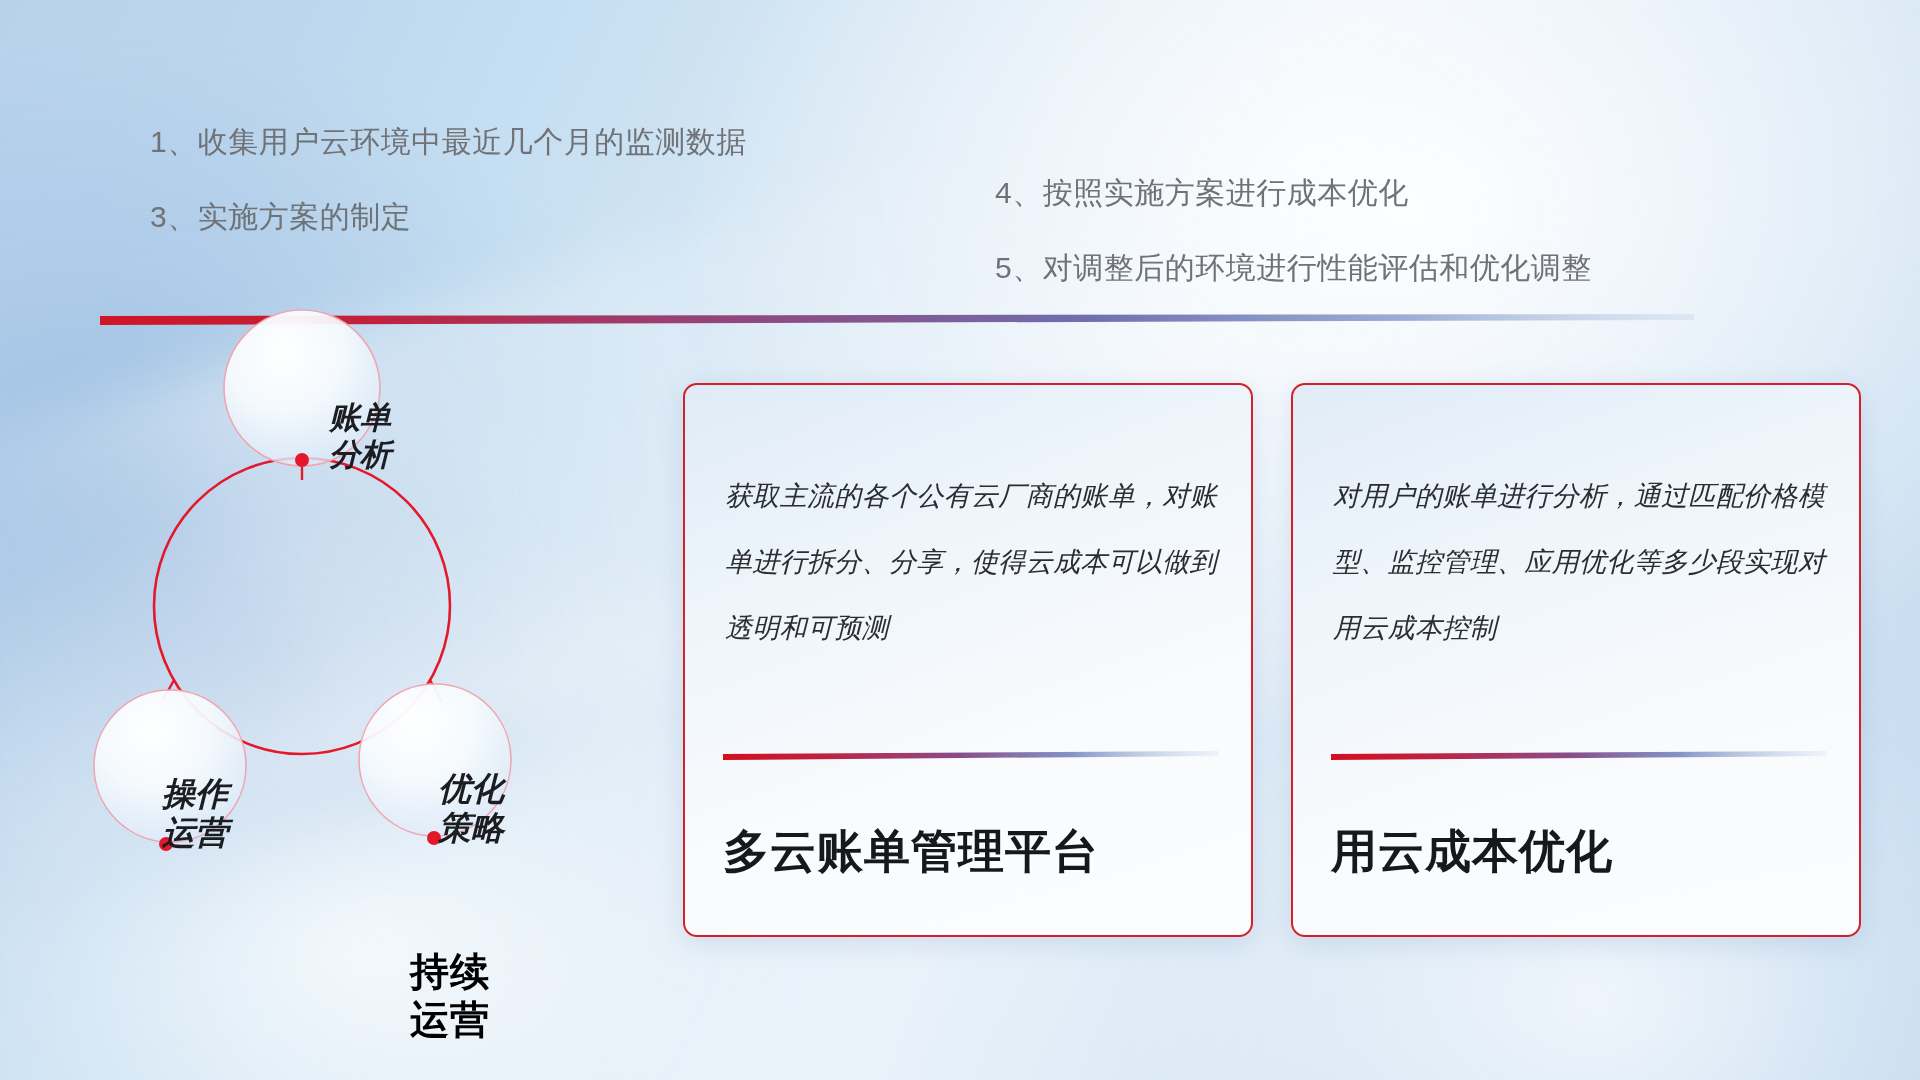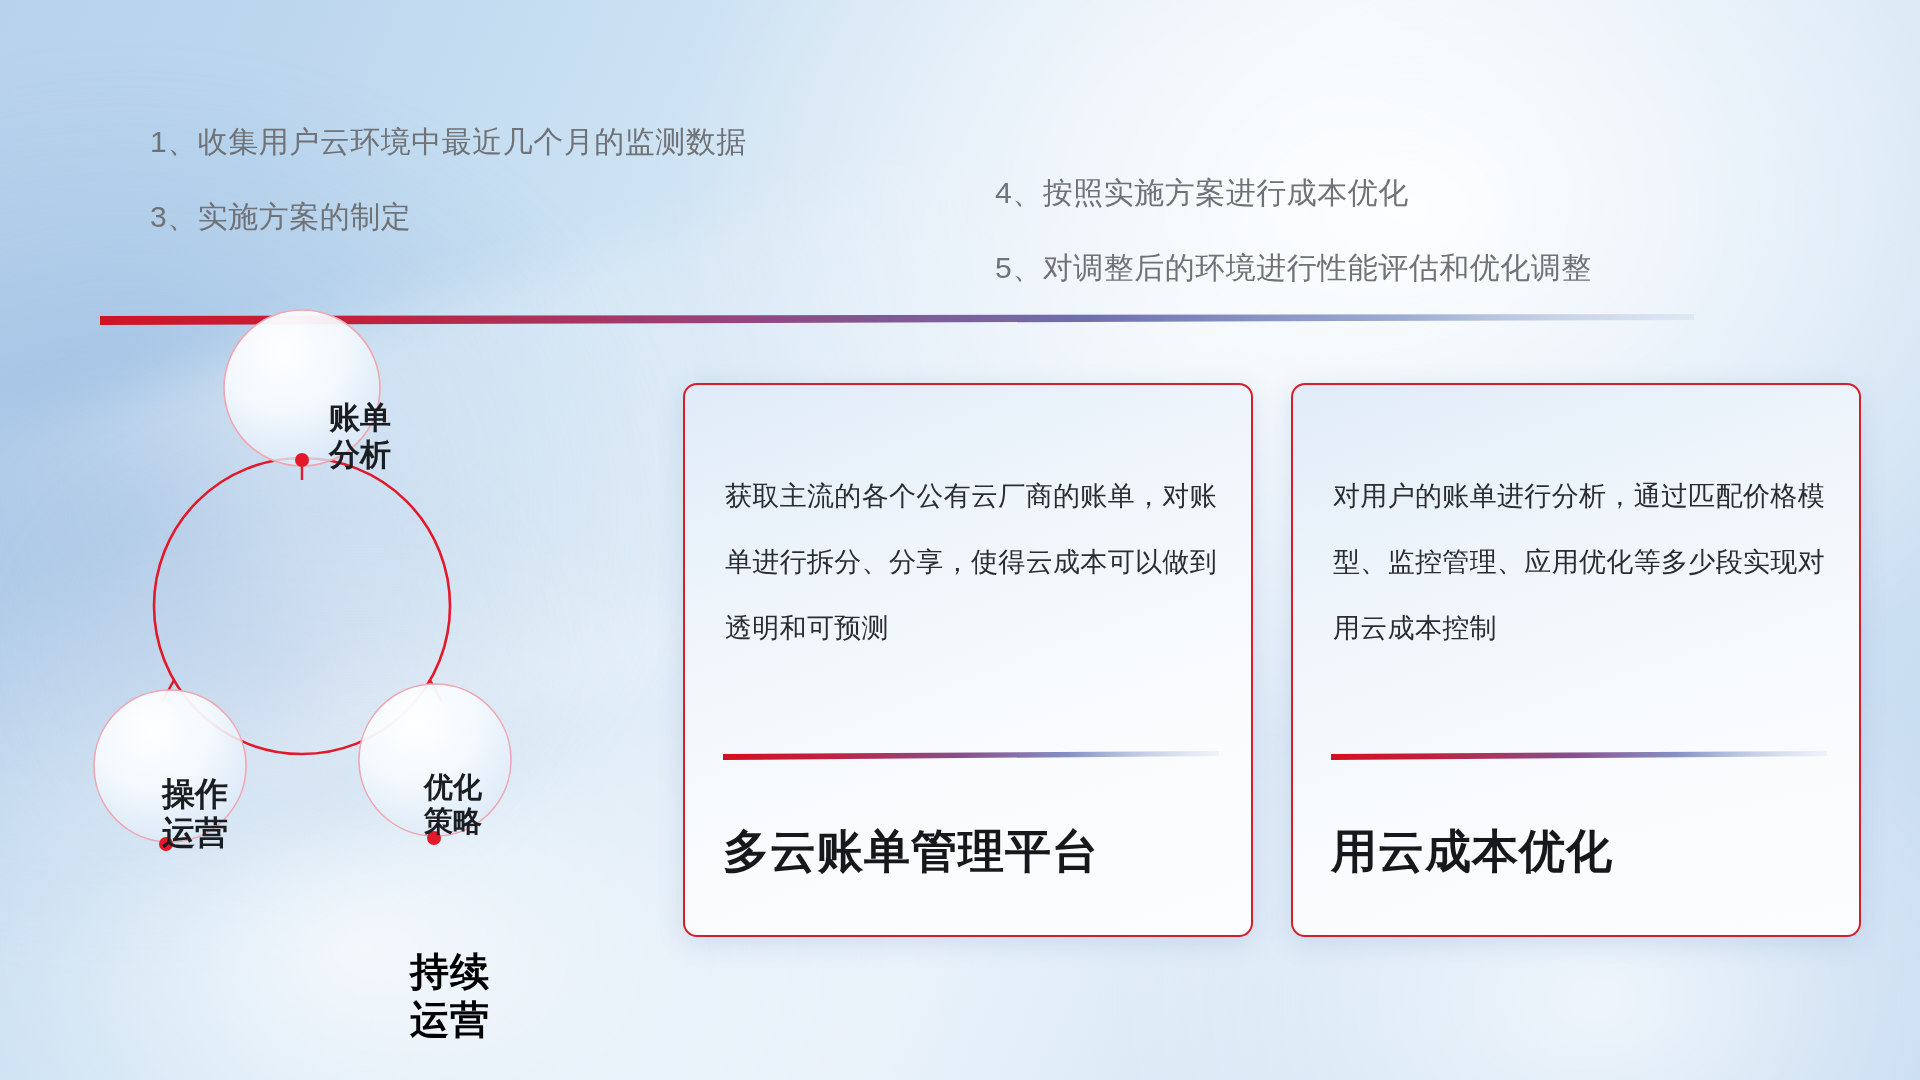--- a/index.html
+++ b/index.html
@@ -127,32 +127,33 @@
   }
   .venn svg { display: block; width: 100%; height: 100%; overflow: visible; }
 
   .venn-label {
     position: absolute;
     text-align: center;
     color: #1b1d20;
     font-weight: bold;
     line-height: 1.18;
     white-space: pre-line;
+    font-style: italic;
   }
   .venn-label.top {
     left: 270px; top: 400px; width: 180px;
     font-size: 31px;
   }
   .venn-label.bl {
     left: 105px; top: 775px; width: 180px;
     font-size: 33px;
   }
   .venn-label.br {
-    left: 363px; top: 770px; width: 180px;
-    font-size: 29px;
+    left: 381px; top: 770px; width: 180px;
+    font-size: 33px;
   }
   .venn-center {
     position: absolute;
     left: 250px; top: 600px; width: 220px;
     text-align: center;
     color: #000000;
     font-weight: bold;
     font-size: 39px;
     line-height: 1.22;
     white-space: pre-line;
@@ -183,20 +184,21 @@
   .card-body {
     position: absolute;
     left: 40px;
     right: 34px;
     top: 78px;
     color: #2b2d30;
     font-size: 27px;
     line-height: 2.45;
     letter-spacing: 0.3px;
     text-align: justify;
+    font-style: italic;
   }
 
   .card-rule {
     position: absolute;
     left: 38px;
     right: 32px;
     top: 366px;
     height: 9px;
   }
   .card-rule svg { display: block; width: 100%; height: 100%; }

